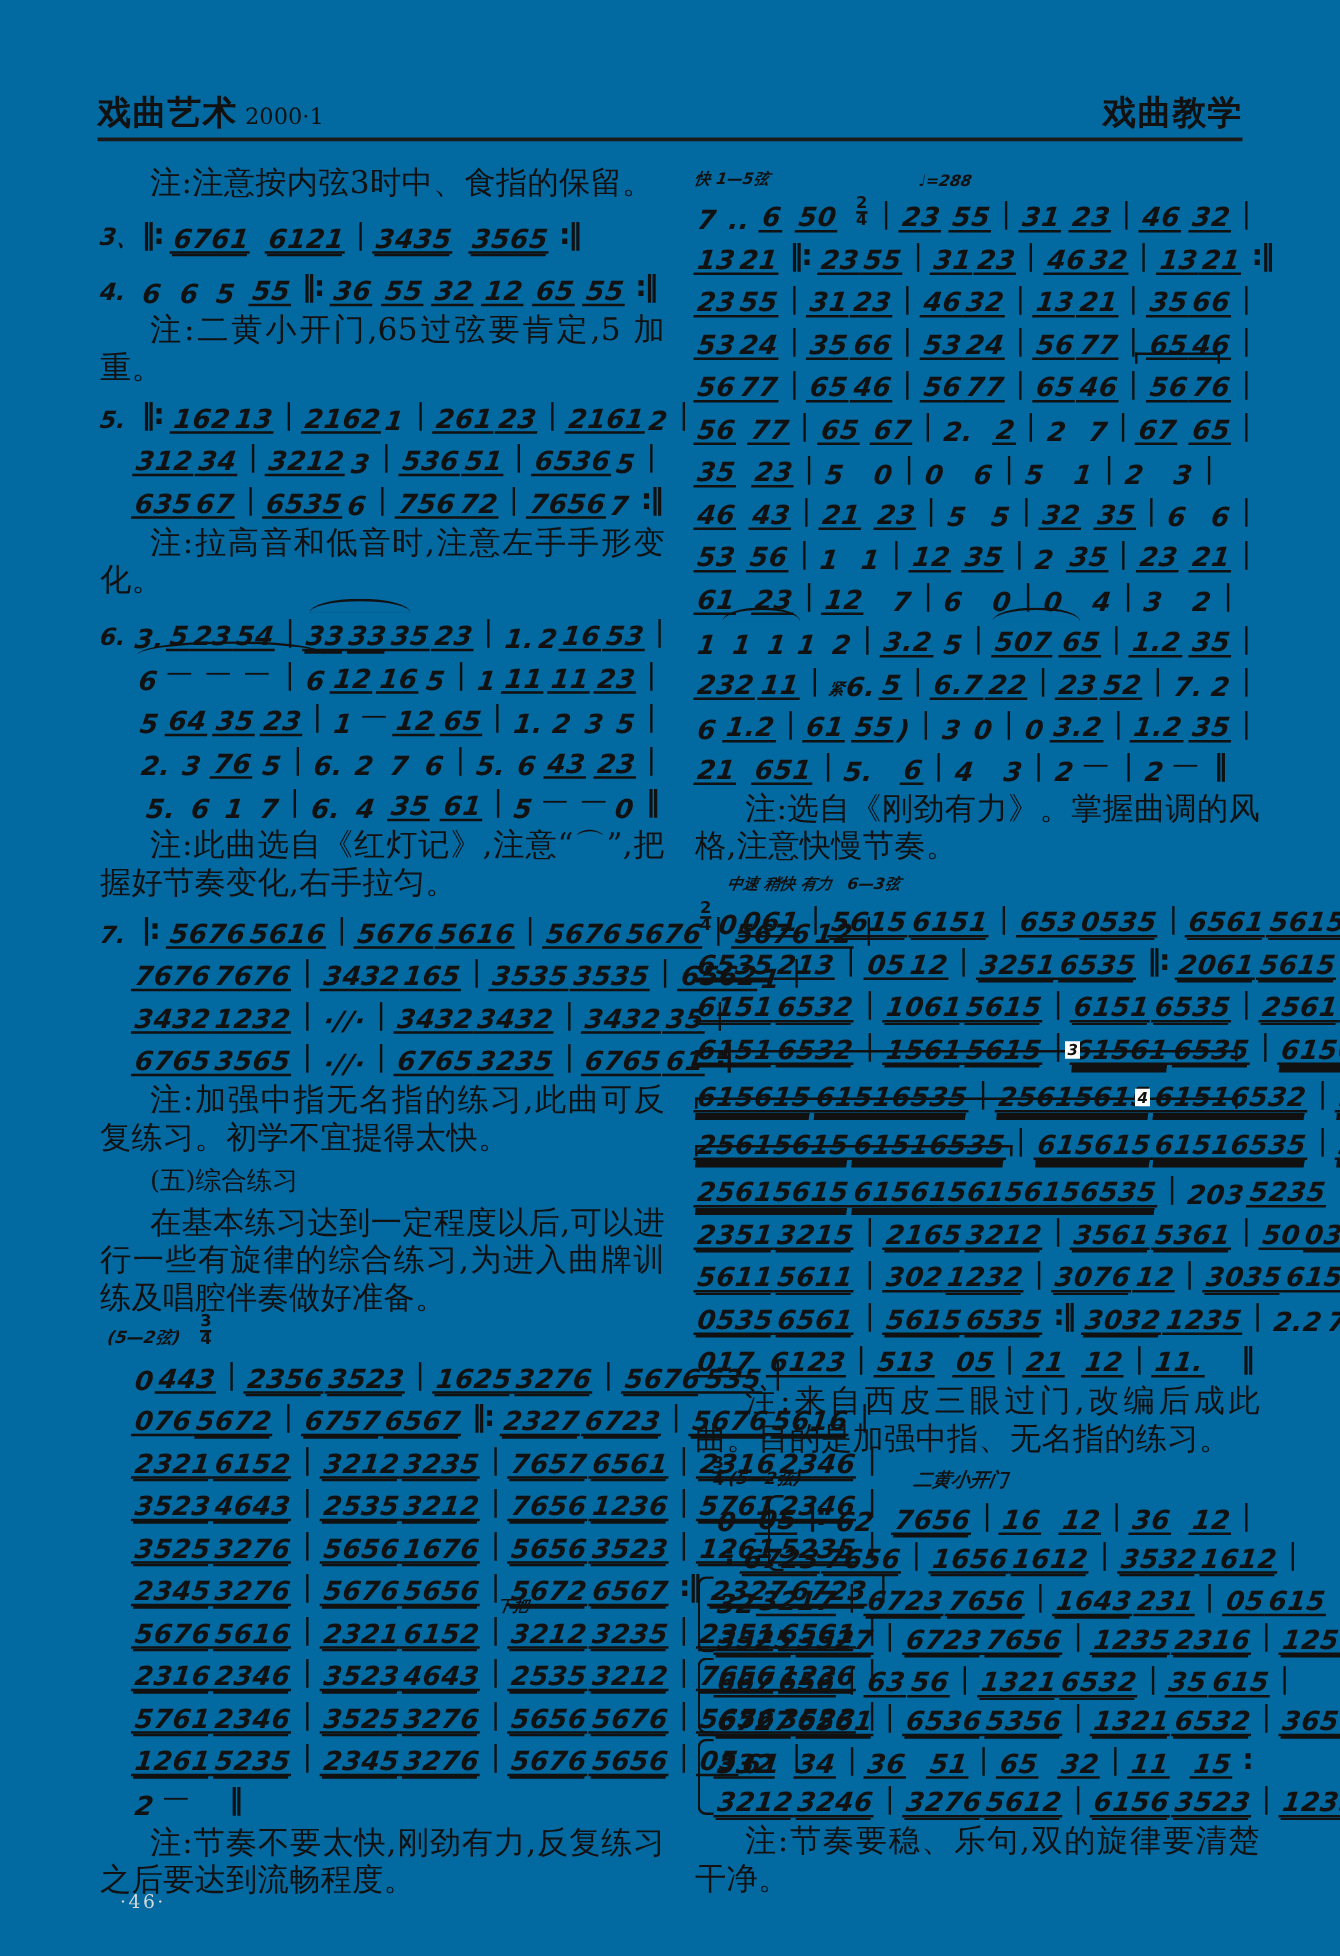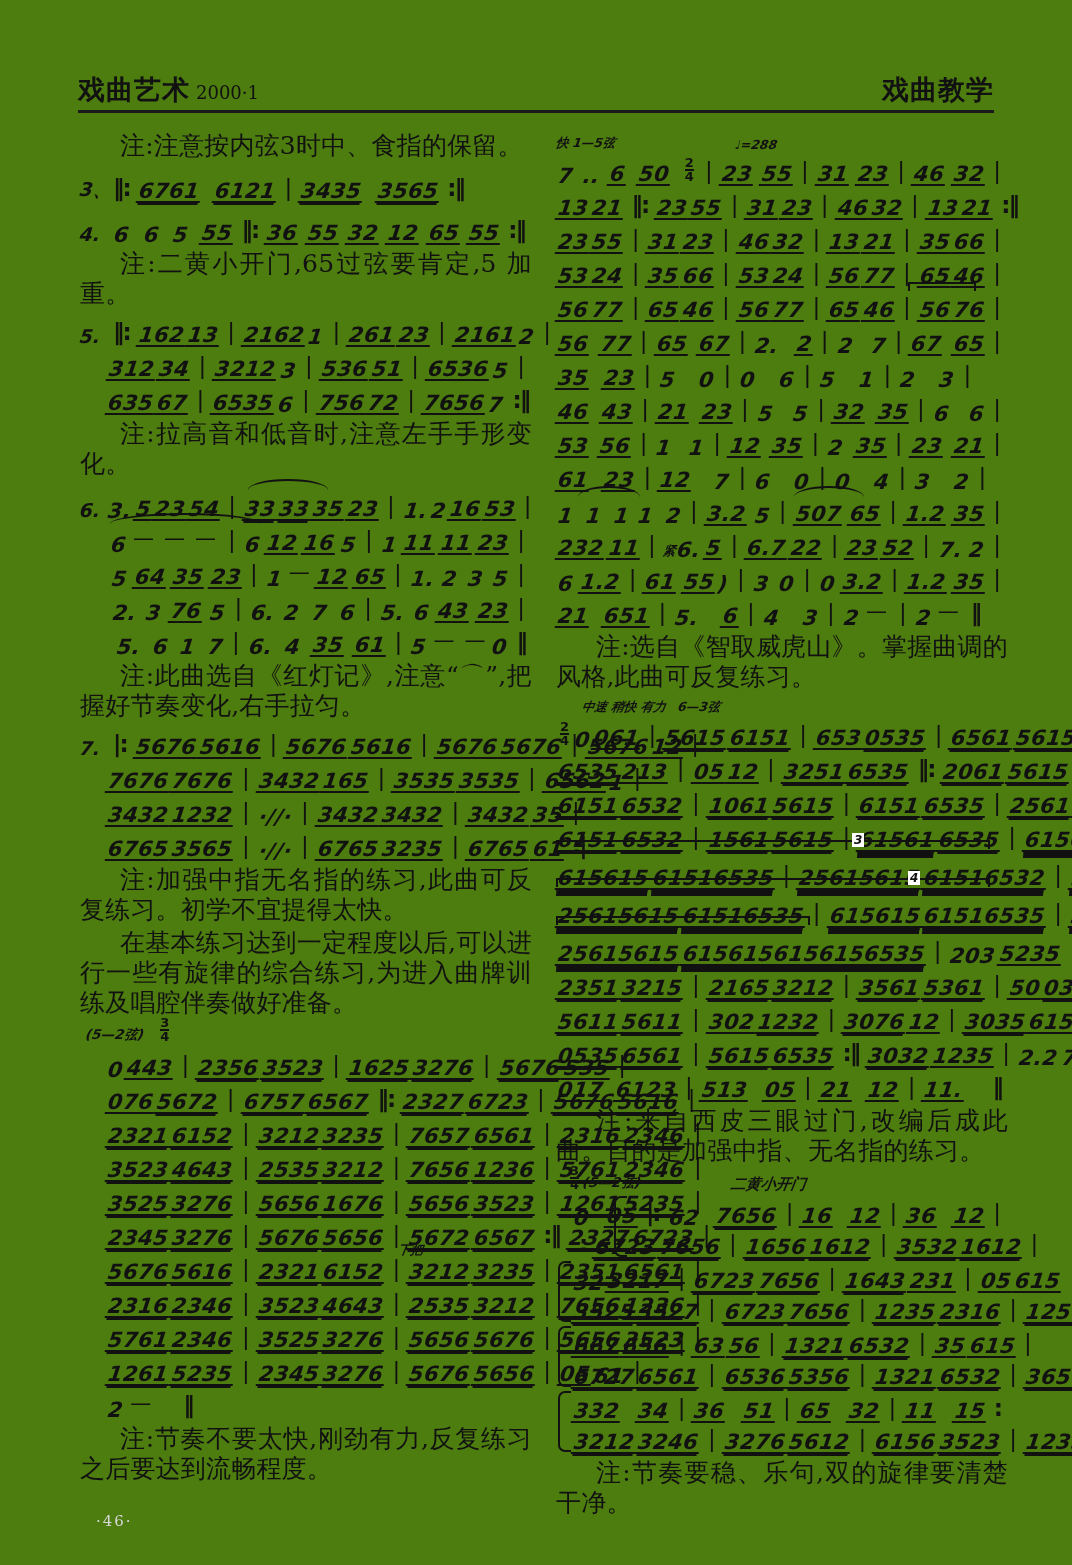--- a/index.html
+++ b/index.html
@@ -8,21 +8,21 @@
     background: #ffffff;
   }
   body {
     font-family: "DejaVu Sans", sans-serif;
     color: #111;
   }
   .page {
     position: relative;
     width: 1072px;
     height: 1565px;
-    background: #4d7c0f;
+    background: #0369a1;
     overflow: hidden;
   }
 
   
   .header {
     position: absolute;
     left: 78px;
     top: 58px;
     width: 916px;
     height: 50px;
@@ -599,20 +599,21 @@
         <span class="bar">|</span>
         <span class="grp b1">6765</span>
           <span class="sp"></span>
         <span class="grp b1">61</span>
         <span class="bar bar-rep">:|</span>
       </div>
     </div>
 
     <p class="para note">注:加强中指无名指的练习,此曲可反复练习。初学不宜提得太快。</p>
 
+    <p class="section-head">(五)综合练习</p>
     <p class="para indent">在基本练习达到一定程度以后,可以进行一些有旋律的综合练习,为进入曲牌训练及唱腔伴奏做好准备。</p>
 
     <div class="music">
       <div class="hdr-row" style="margin-left:6px;">
         <span class="strnote">(5—2弦)</span>
         <span class="sp"></span>
         <span class="timesig">
             <b>3</b>
             <b class="den">4</b>
           </span>
@@ -1146,21 +1147,21 @@
         <span class="bar">|</span>
         <span class="grp plain">2</span>
         <span class="dash">—</span>
         <span class="bar">|</span>
         <span class="grp plain">2</span>
         <span class="dash">—</span>
         <span class="bar bar-end">‖</span>
       </div>
     </div>
 
-    <p class="para note">注:选自《智取威虎山》。掌握曲调的风格,此曲可反复练习。</p>
+    <p class="para note">注:选自《刚劲有力》。掌握曲调的风格,注意快慢节奏。</p>
 
     <div class="music">
       <div class="hdr-row" style="height:20px; margin-left:26px;">
         <span class="anno">中速 稍快 有力</span>
         <span class="sp"></span>
         <span class="anno">6—3弦</span>
       </div>
       <div class="mrow">
         <span class="timesig">
             <b>2</b>

